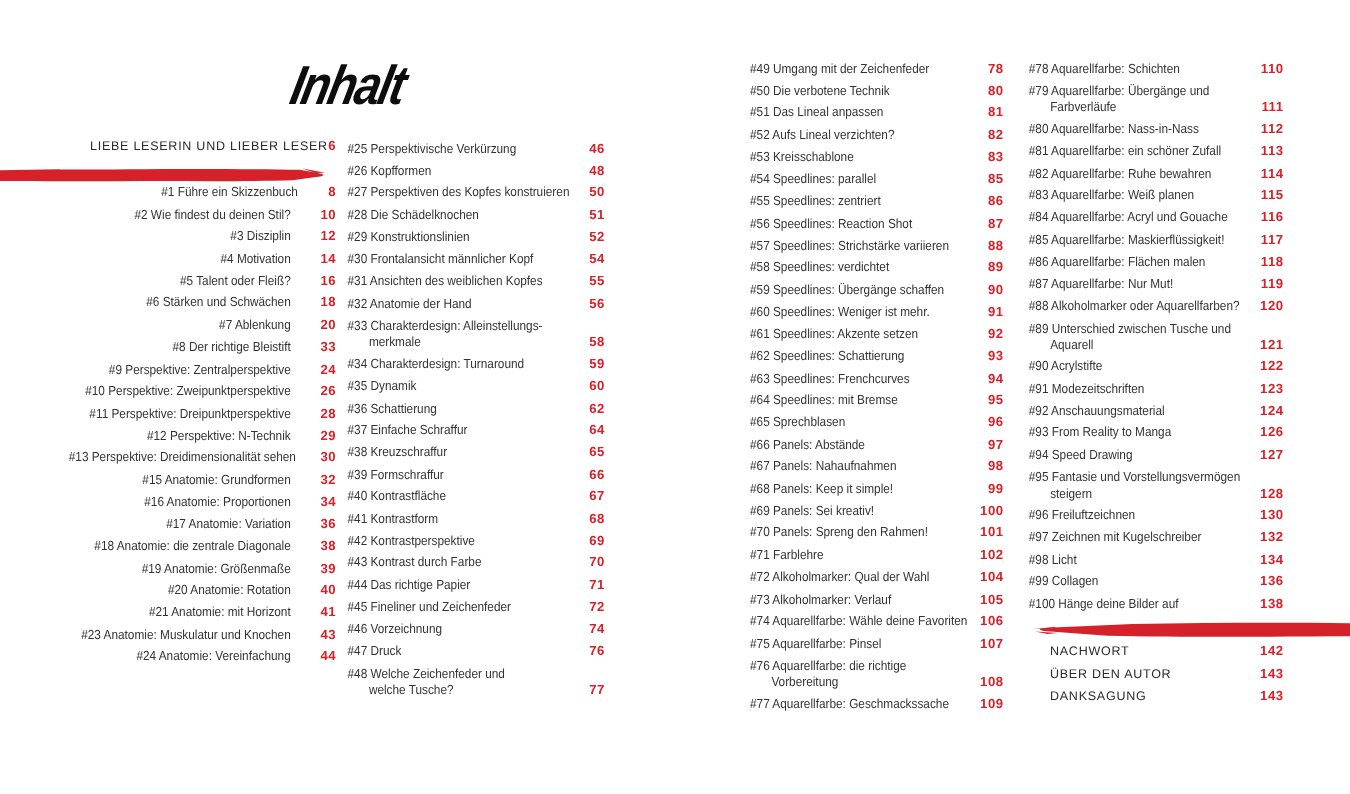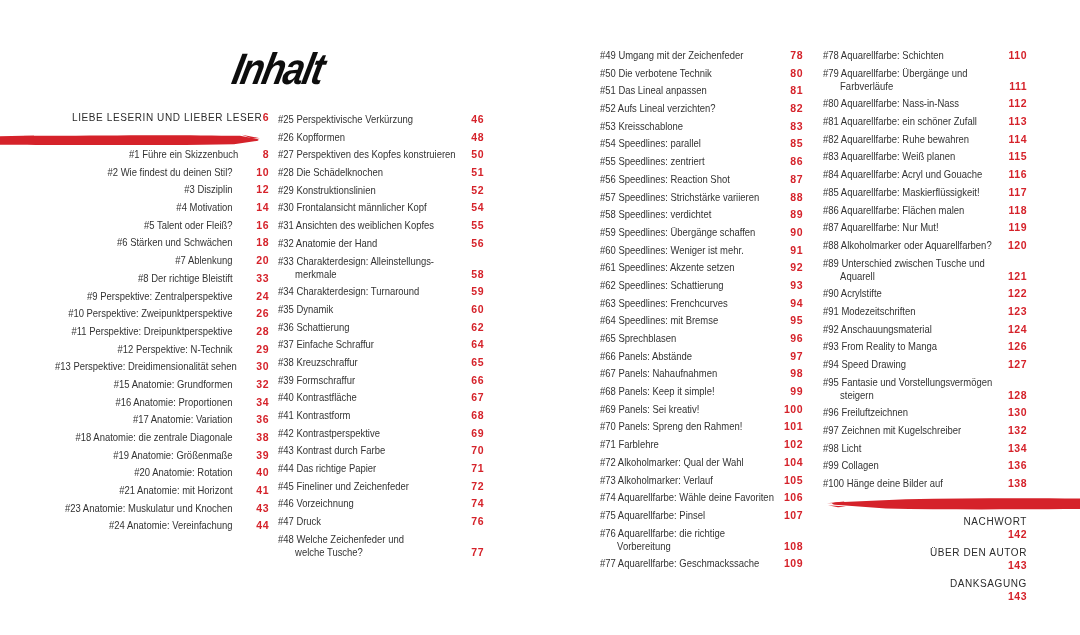--- a/index.html
+++ b/index.html
@@ -30,21 +30,21 @@
   .toc-page{
     flex:0 0 auto;margin-left:4px;color:#d5222a;font-weight:700;
     letter-spacing:0.5px;
   }
   .intro-row{margin-bottom:0;}
   .intro-label,.outro-label{
     padding-left:17px;text-indent:0;letter-spacing:0.6px;font-size:10px;
     transform:none;color:#2b2b2b;
   }
   .entries-after-intro{margin-top:24px;text-align:right;}
-  .outro-col .toc-row{margin-bottom:5px;flex-direction:column;}
+  .outro-col .toc-row{margin-bottom:5px;}
   .brush{position:absolute;}
   .brush-top{left:-6px;top:133px;width:272px;height:14px;}
   .brush-bottom{left:826px;top:496px;width:254px;height:16px;}
 </style>
 </head>
 <body>
 
 <div class="page">
 
   <h1 class="title">Inhalt</h1>

